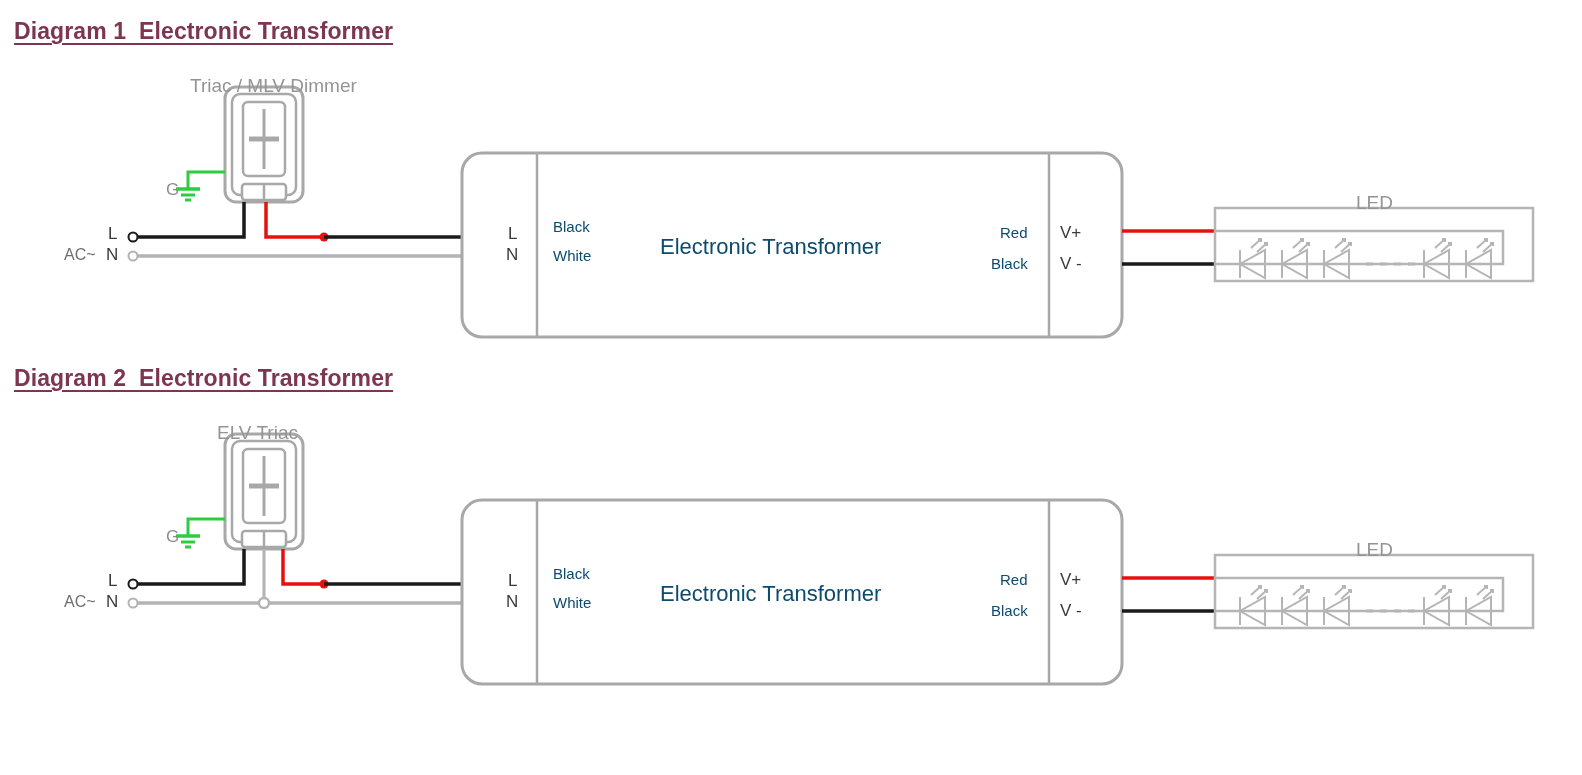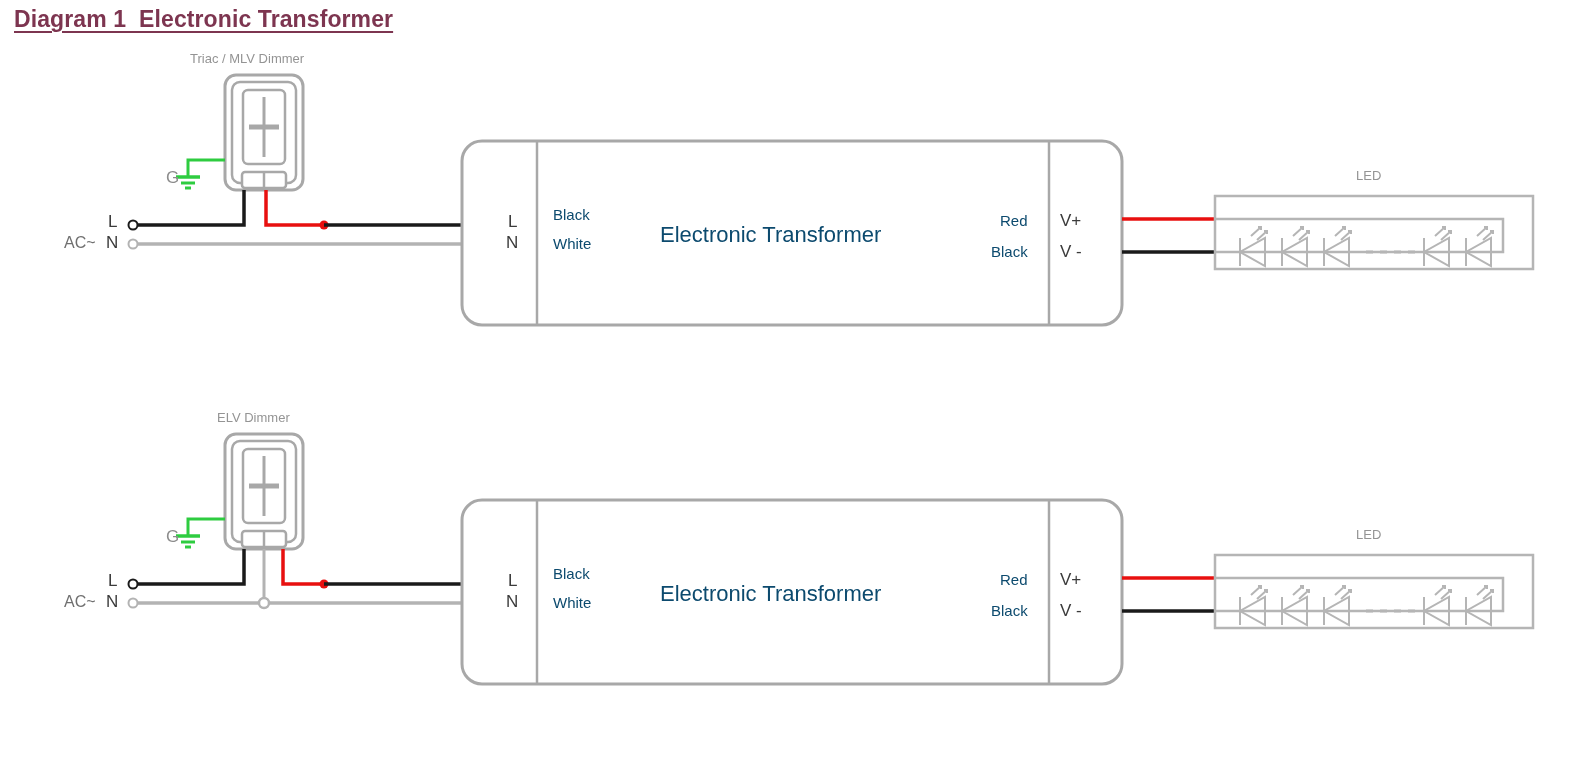--- a/index.html
+++ b/index.html
@@ -19,21 +19,21 @@
     position: relative;
     width: 1582px;
     height: 775px;
     background: #ffffff;
   }
   .diagram {
     position: absolute;
     left: 0;
     width: 1582px;
   }
-  #diagram-1 { top: 0px;   height: 360px; }
+  #diagram-1 { top: 12px;   height: 360px; }
   #diagram-2 { top: 359px; height: 360px; }
 
   .diagram-title {
     position: absolute;
     left: 14px;
     top: 6px;
     font-size: 23px;
     font-weight: bold;
     color: #7d3550;
     text-decoration: underline;
@@ -58,21 +58,21 @@
   .lbl.dark { color: #3b3b3b; }
   .lbl.big {
     font-size: 22px;
     font-weight: normal;
     color: #0c4a6e;
   }
   .lbl.term {
     font-size: 17px;
     color: #3b3b3b;
   }
-  .lbl.caption { font-size: 13px; color: #949494; }
+  .lbl.caption { font-size: 19px; color: #949494; margin-top: 12px; }
   .lbl.ac { font-size: 16px; color: #6f6f6f; margin-top: 7px; }
   .lbl.gnd { font-size: 17px; color: #8c8c8c; }
 </style>
 </head>
 <body>
 
 <div class="page">
 
   <div class="diagram" id="diagram-1">
 
@@ -182,20 +182,21 @@
     <div class="lbl" style="left:991px; top:243px;">Black</div>
 
     <div class="lbl term" style="left:1060px; top:211px;">V+</div>
     <div class="lbl term" style="left:1060px; top:242px;">V -</div>
 
     <div class="lbl caption" style="left:1356px; top:168px;">LED</div>
   </div>
 
   <div class="diagram" id="diagram-2">
 
+    <div class="diagram-title">Diagram 2  Electronic Transformer</div>
 
     <svg class="svg-layer" viewBox="0 0 1582 360">
 
       <g>
         <rect x="225" y="75" width="78" height="115" rx="11" ry="11" fill="#ffffff" stroke="#a8a8a8" stroke-width="3"></rect>
         <rect x="232" y="82" width="64" height="101" rx="8" ry="8" fill="#ffffff" stroke="#a8a8a8" stroke-width="2.5"></rect>
         <rect x="243" y="90" width="42" height="74" rx="5" ry="5" fill="#ffffff" stroke="#a8a8a8" stroke-width="2.5"></rect>
         <line x1="264" y1="97" x2="264" y2="157" stroke="#a8a8a8" stroke-width="3"></line>
         <line x1="249" y1="127" x2="279" y2="127" stroke="#a8a8a8" stroke-width="5"></line>
         <rect x="242" y="172" width="44" height="16" rx="3" ry="3" fill="#ffffff" stroke="#a8a8a8" stroke-width="2.5"></rect>
@@ -262,21 +263,21 @@
         </g>
         <g fill="#b5b5b5" stroke="none">
           <rect x="1366" y="250.5" width="7" height="3"></rect>
           <rect x="1380" y="250.5" width="7" height="3"></rect>
           <rect x="1394" y="250.5" width="7" height="3"></rect>
           <rect x="1408" y="250.5" width="7" height="3"></rect>
         </g>
       </g>
     </svg>
 
-    <div class="lbl caption" style="left:217px; top:51px;">ELV Dimmer</div>
+    <div class="lbl caption" style="left:217px; top:51px;">ELV Triac</div>
     <div class="lbl gnd" style="left:166px; top:168px;">G</div>
 
     <div class="lbl ac" style="left:64px; top:227px;">AC~</div>
     <div class="lbl dark" style="left:108px; top:212px; font-size:17px;">L</div>
     <div class="lbl dark" style="left:106px; top:233px; font-size:17px;">N</div>
 
     <div class="lbl term" style="left:508px; top:212px;">L</div>
     <div class="lbl term" style="left:506px; top:233px;">N</div>
 
     <div class="lbl" style="left:553px; top:206px;">Black</div>

